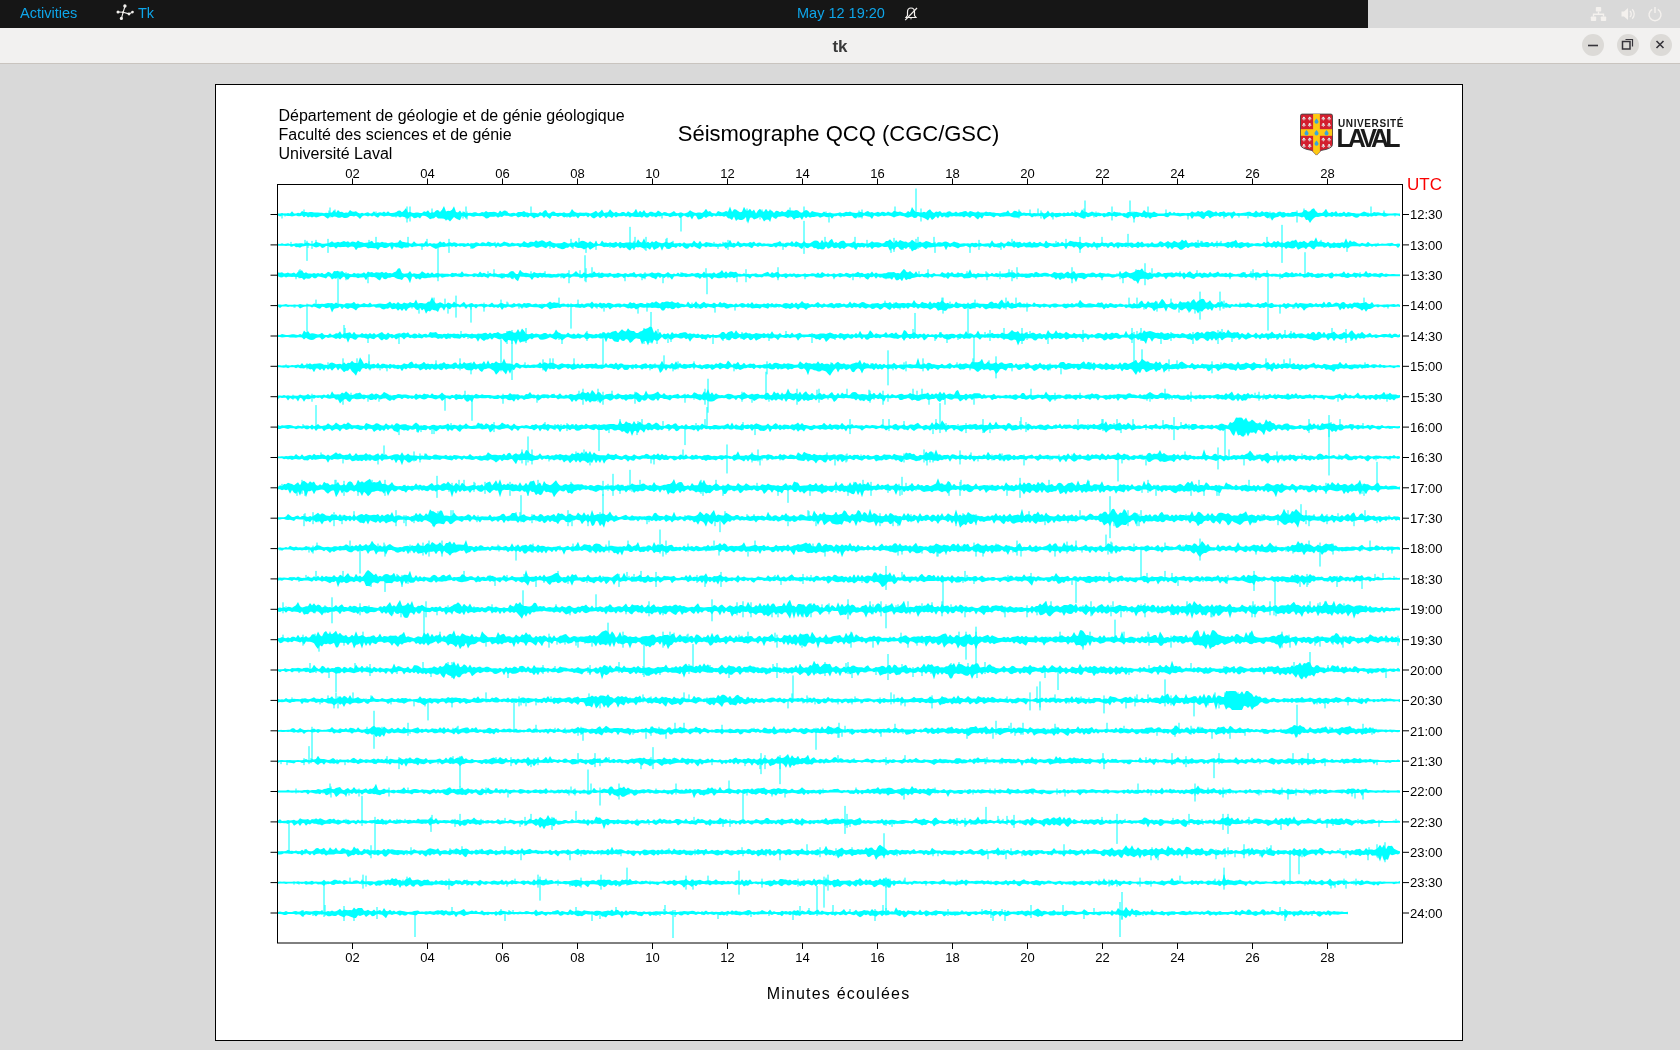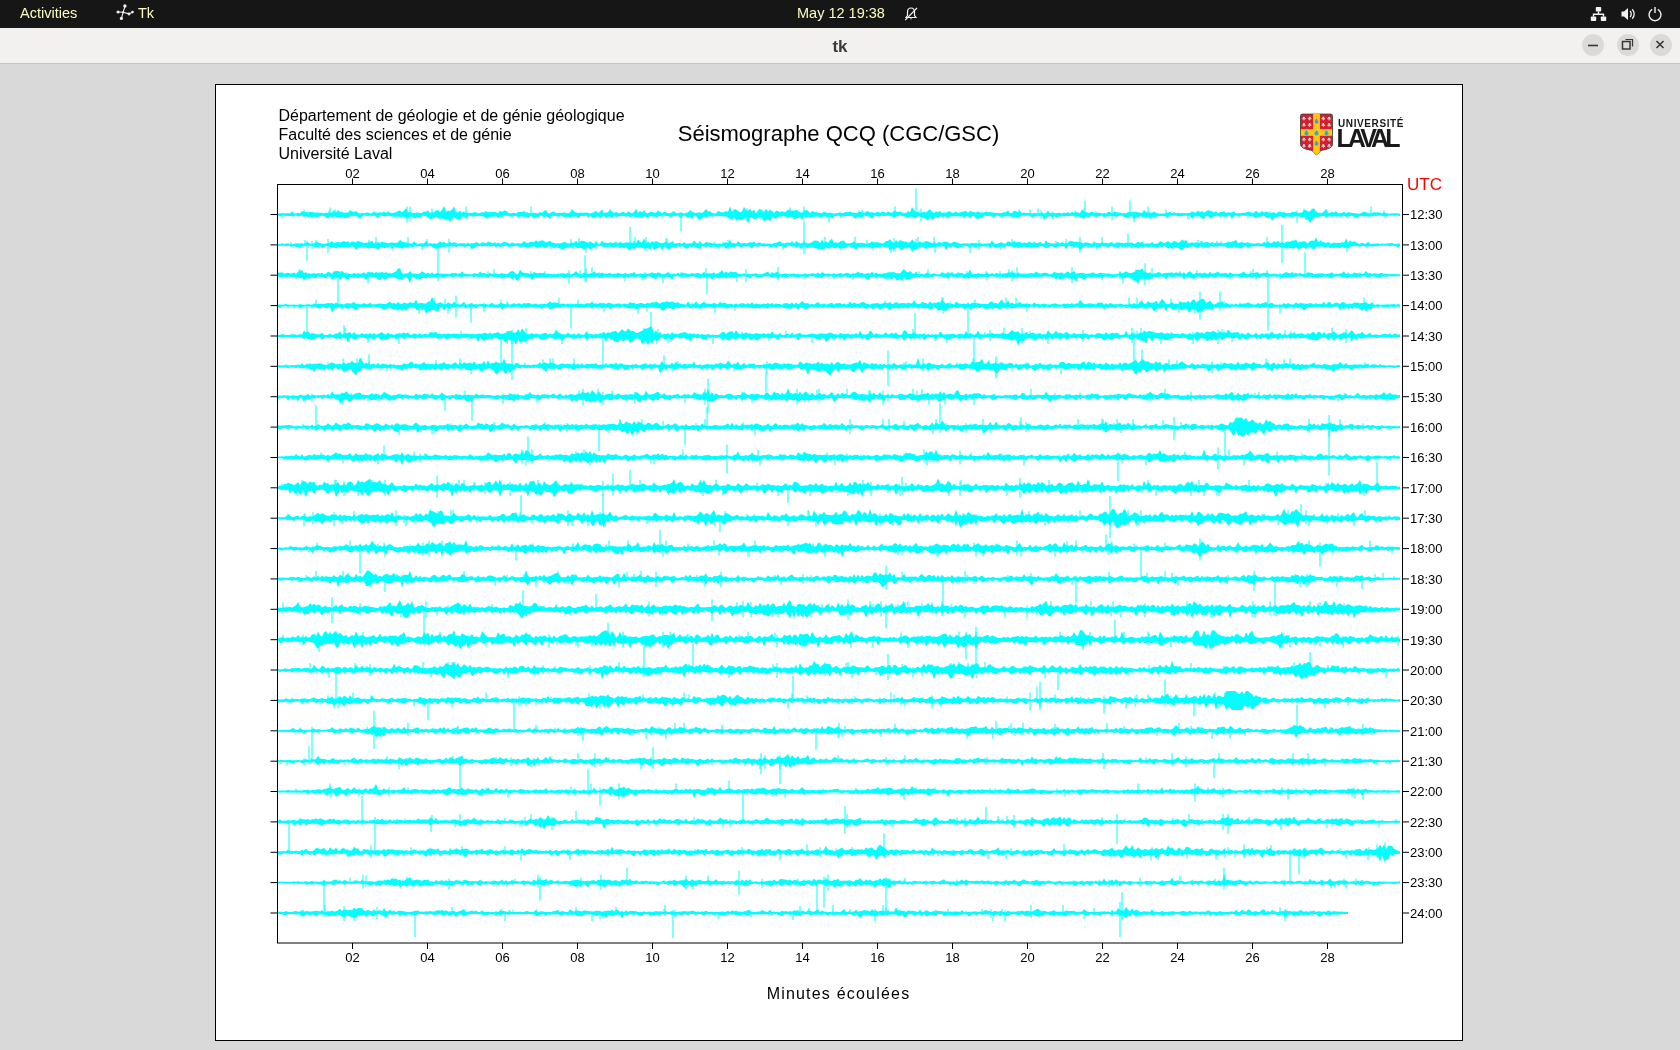--- a/index.html
+++ b/index.html
@@ -1,15 +1,15 @@
 <!DOCTYPE html>
 <html><head><meta charset="utf-8"><style>
 *{margin:0;padding:0}
 body{width:1680px;height:1050px;overflow:hidden;font-family:"Liberation Sans",sans-serif;background:#d9d9d9;position:relative}
-#topbar{position:absolute;left:0;top:0;width:1680px;height:28px;background:#161616;color:#fef9c3;font-size:14.5px}
+#topbar{position:absolute;left:0;top:0;width:1368px;height:28px;background:#161616;color:#0ea5e9;font-size:14.5px}
 #topbar .act{position:absolute;left:20px;top:5px}
 #topbar .tk{position:absolute;left:138px;top:5px}
 #topbar .clock{position:absolute;left:797px;top:5px}
 #titlebar{position:absolute;left:0;top:28px;width:1680px;height:35px;background:#f2f1f0;border-bottom:1px solid #c9c4bf}
 .wbtn{position:absolute;top:34px;width:22px;height:22px;border-radius:50%;background:#dcdad7}
 svg text{font-family:"Liberation Sans",sans-serif}
 </style></head><body>
 <div id="topbar">
  <span class="act">Activities</span>
  <svg style="position:absolute;left:116px;top:4px" width="18" height="18" viewBox="0 0 18 18">
@@ -19,21 +19,21 @@
   <g fill="#f2f0ed">
         <circle cx="8.9" cy="2" r="1.7"></circle>
         <circle cx="2" cy="7.9" r="1.5"></circle>
         <circle cx="5.4" cy="14.4" r="1.6"></circle>
         <circle cx="13" cy="10" r="1.4"></circle>
         <circle cx="16.5" cy="8.1" r="1.3"></circle>
         <circle cx="7.1" cy="8.3" r="1.1"></circle>
       </g>
  </svg>
  <span class="tk">Tk</span>
- <span class="clock">May 12  19:38</span>
+ <span class="clock">May 12  19:20</span>
  <svg style="position:absolute;left:903px;top:6px" width="16" height="16" viewBox="0 0 16 16">
   <path d="M8 2 C5.6 2 4.5 3.8 4.5 6 L4.5 9.5 L3 11.5 L13 11.5 L11.5 9.5 L11.5 6 C11.5 3.8 10.4 2 8 2Z" fill="none" stroke="#f4f1ee" stroke-width="1.2"></path>
   <path d="M6.8 12.6 A1.3 1.3 0 0 0 9.2 12.6Z" fill="#f4f1ee"></path>
   <path d="M2.2 14.2L14 2" stroke="#f4f1ee" stroke-width="1.2"></path>
  </svg>
  <svg style="position:absolute;left:1590px;top:6px" width="17" height="16" viewBox="0 0 17 16">
   <g fill="#f4f1ee">
         <rect x="5.8" y="1" width="5.4" height="4.6" rx="0.8"></rect>
         <rect x="0.8" y="10.4" width="5.4" height="4.6" rx="0.8"></rect>
         <rect x="10.8" y="10.4" width="5.4" height="4.6" rx="0.8"></rect>

